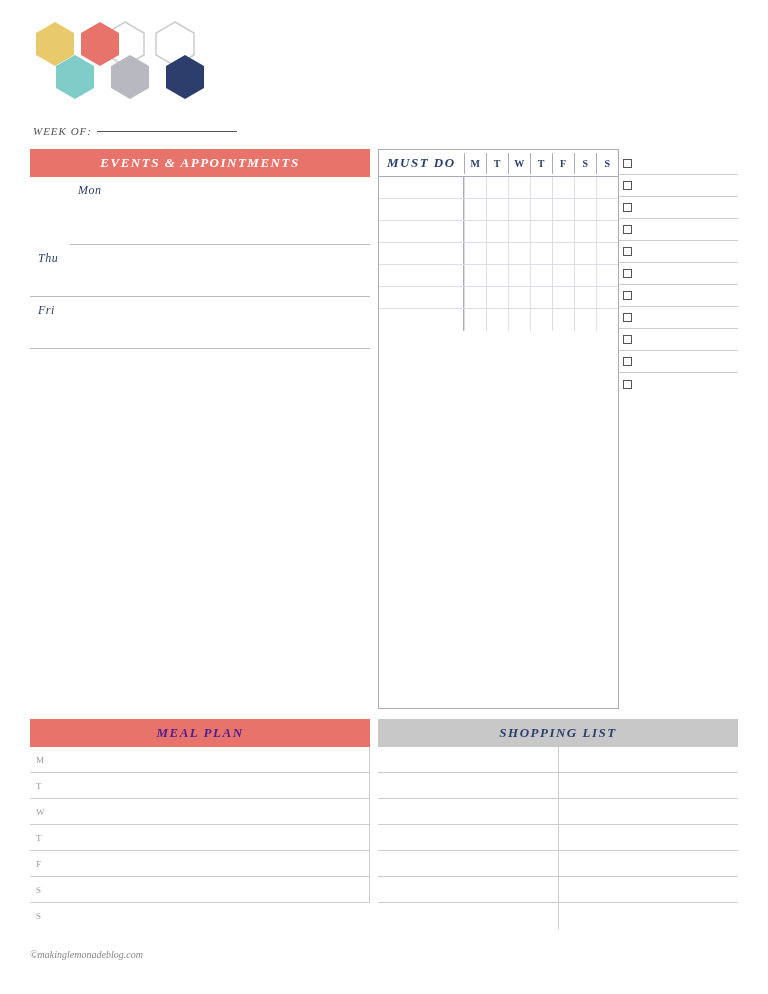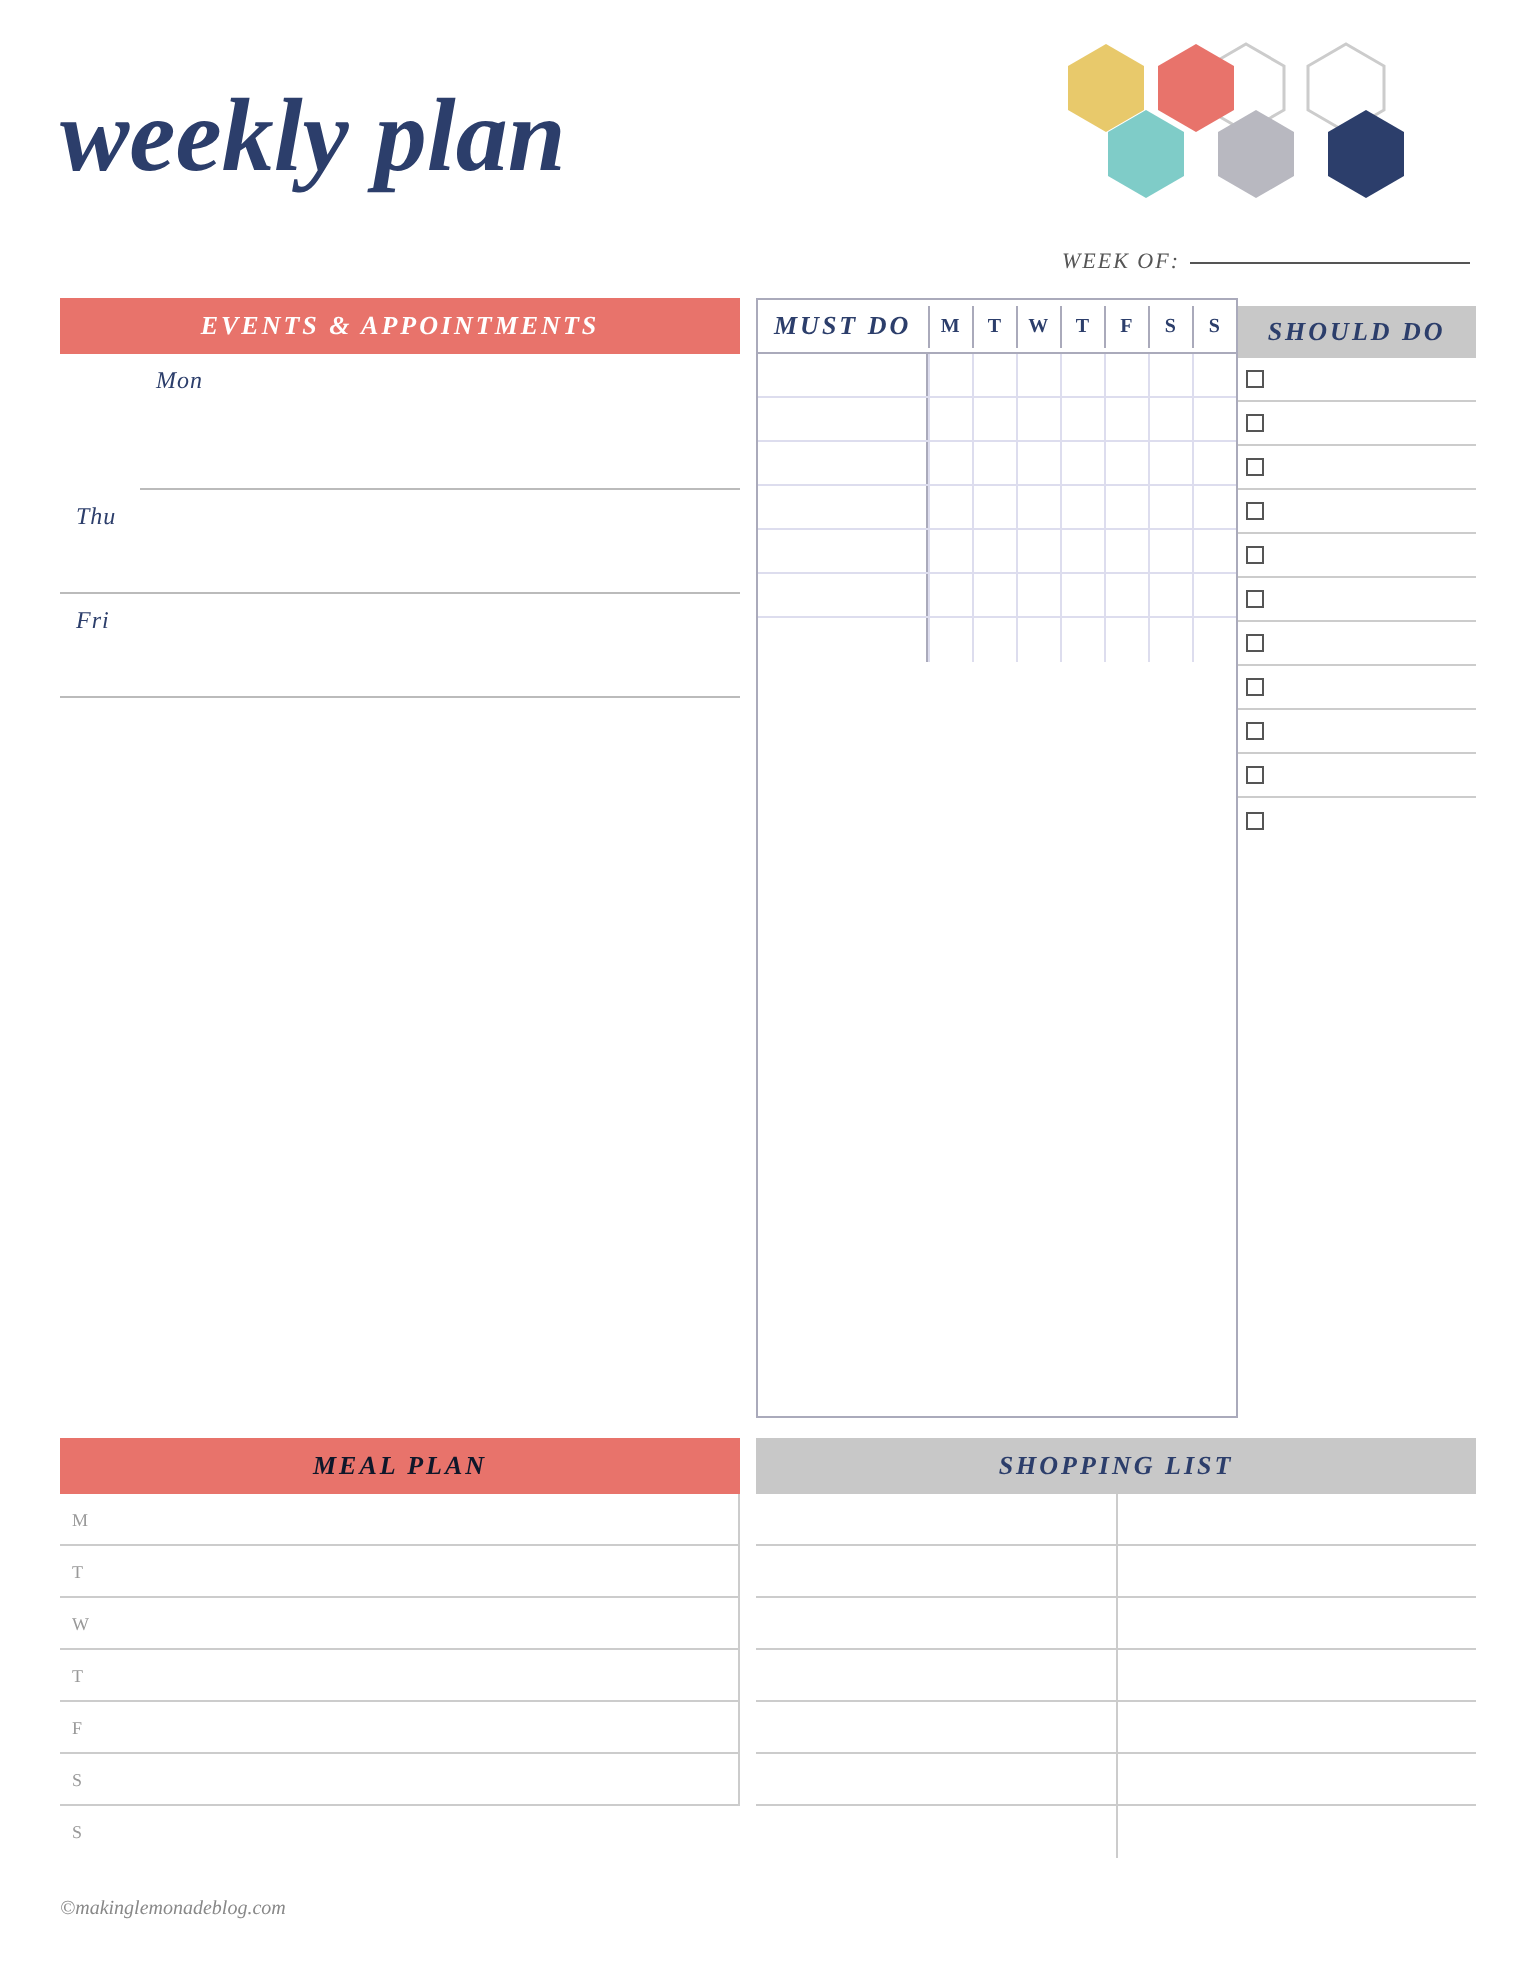--- a/index.html
+++ b/index.html
@@ -210,21 +210,21 @@
       margin-top: 10px;
     }
 
     .meal-plan-col {
       width: 340px;
       flex-shrink: 0;
     }
 
     .meal-plan-header {
       background: #e8736b;
-      color: #0f172a;
+      color: #4c1d95;
       text-align: center;
       font-size: 13px;
       letter-spacing: 1.5px;
       text-transform: uppercase;
       font-style: italic;
       padding: 6px 0;
       font-weight: bold;
     }
 
     .meal-row {
@@ -294,21 +294,20 @@
       height: 100px;
     }
 
   </style>
 </head>
 <body>
 
 <div class="page">
 
   <div class="header">
-    <div class="title">weekly plan</div>
 
     <div class="header-right">
 
       <div class="hex-container">
         <svg width="210" height="100" viewBox="0 0 210 100">
 
           <polygon points="95,2 114,13 114,35 95,46 76,35 76,13" fill="none" stroke="#ccc" stroke-width="1.5"></polygon>
           <polygon points="145,2 164,13 164,35 145,46 126,35 126,13" fill="none" stroke="#ccc" stroke-width="1.5"></polygon>
 
           <polygon points="25,2 44,13 44,35 25,46 6,35 6,13" fill="#e8c96b"></polygon>
@@ -440,21 +439,20 @@
               <div class="check-cell"></div>
               <div class="check-cell"></div>
               <div class="check-cell"></div>
               <div class="check-cell"></div>
               <div class="check-cell"></div>
             </div>
           </div>
       </div>
 
       <div class="should-do-section">
-        <div class="should-do-header">Should Do</div>
         <div class="should-do-item">
             <div class="checkbox-sq"></div>
             <div style="flex:1;border-bottom:none;"></div>
           </div>
         <div class="should-do-item">
             <div class="checkbox-sq"></div>
             <div style="flex:1;"></div>
           </div>
         <div class="should-do-item">
             <div class="checkbox-sq"></div>

